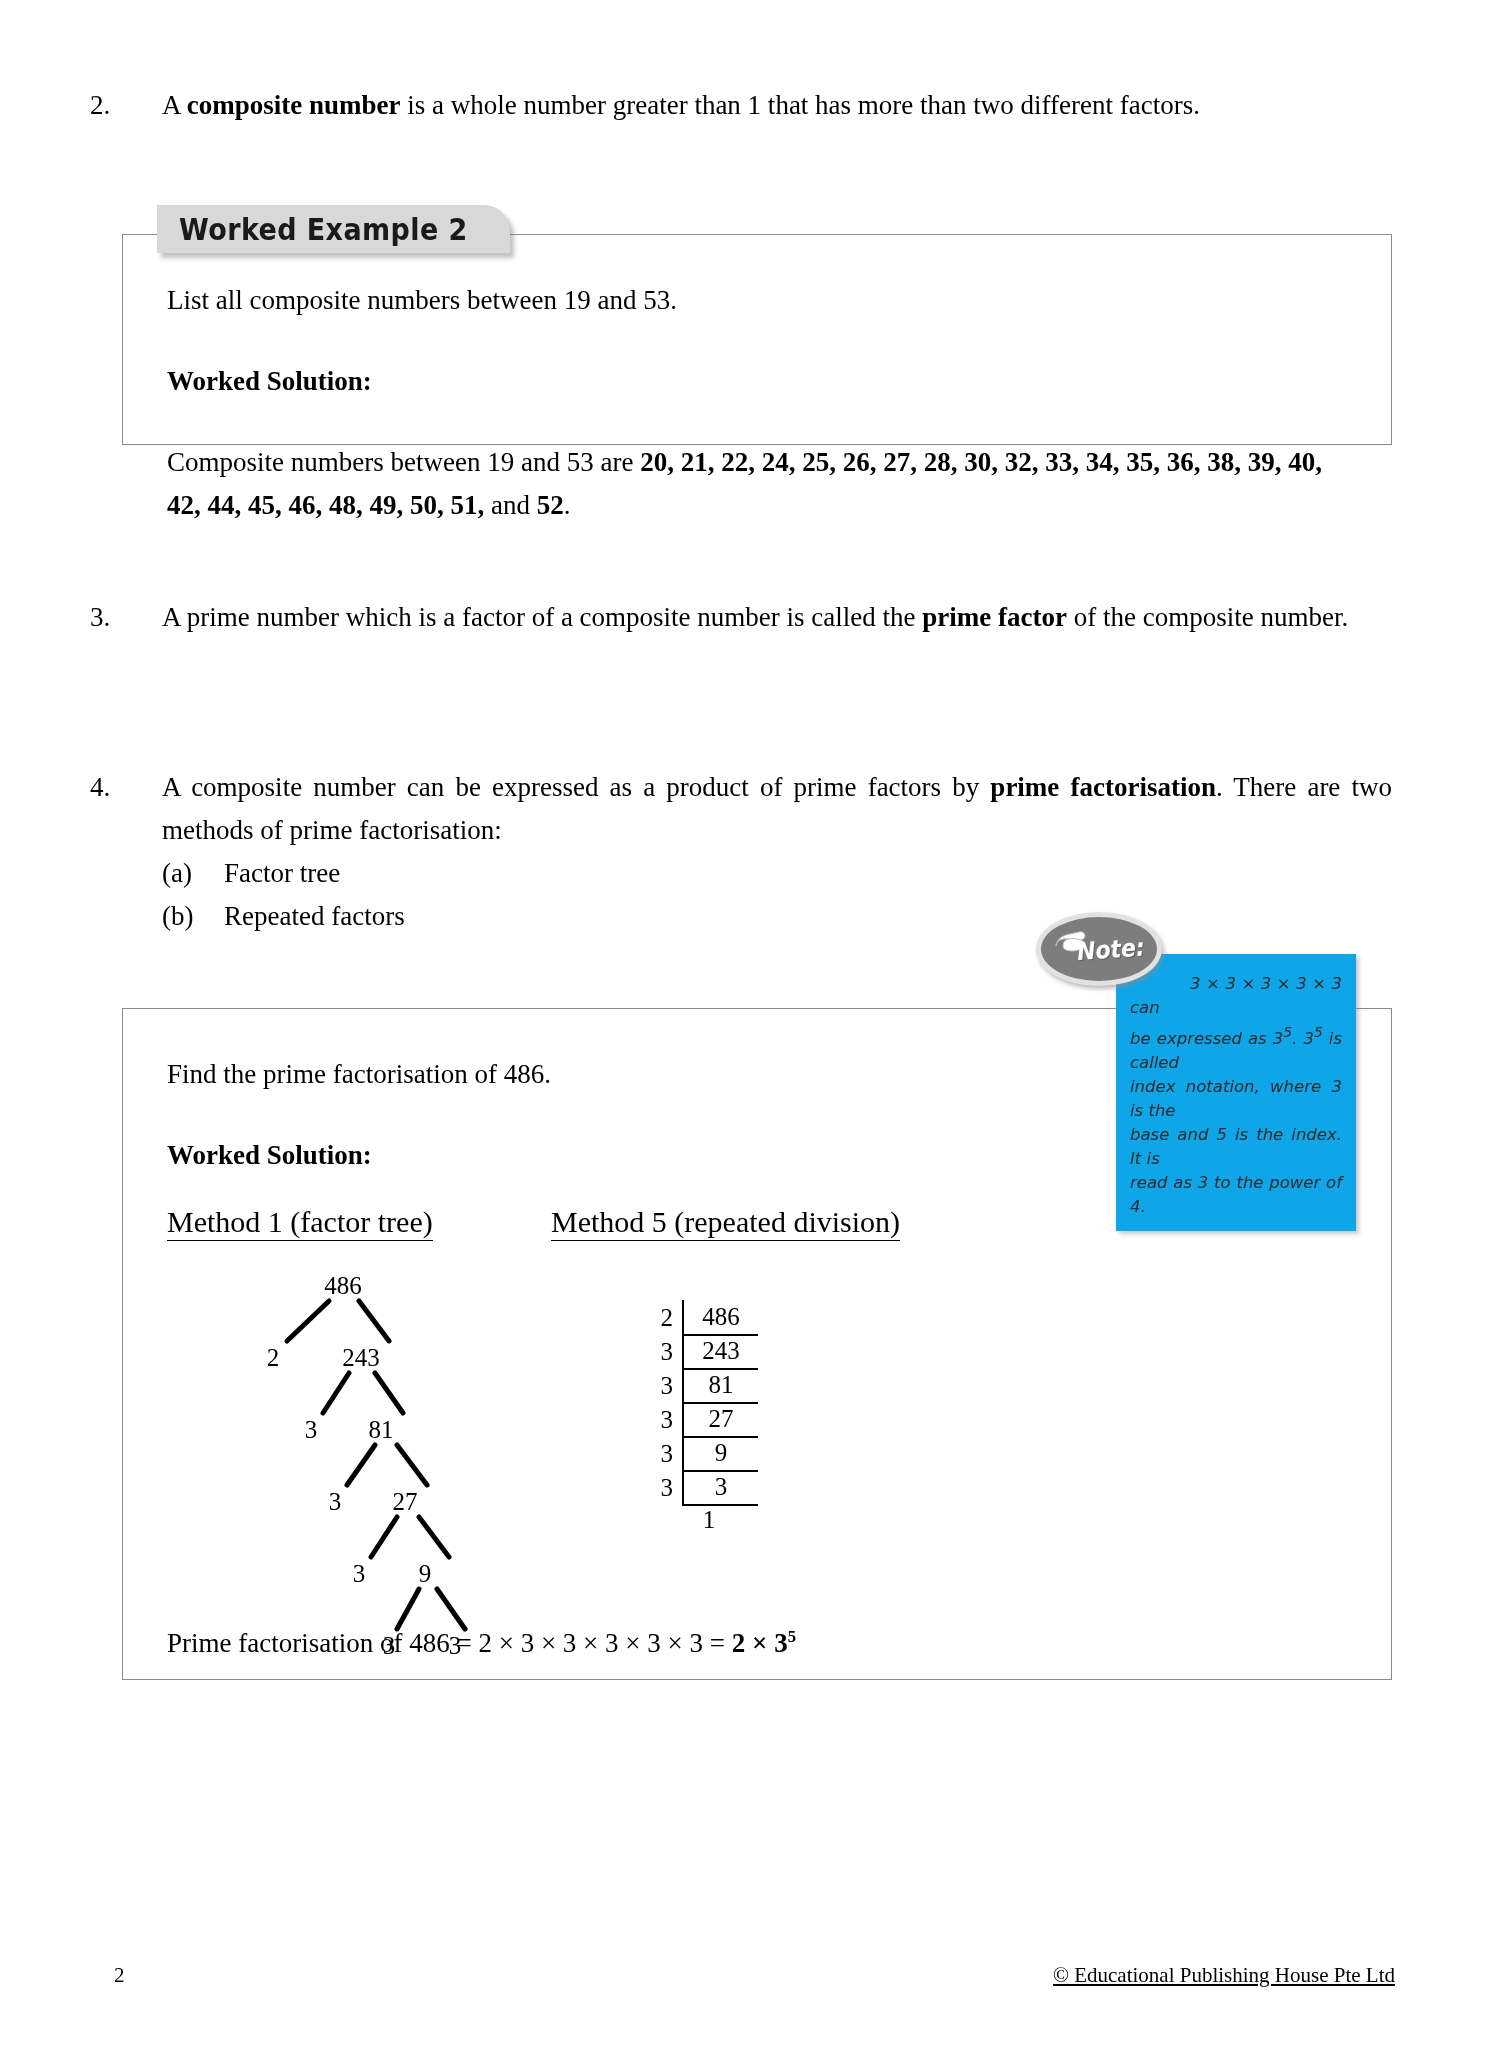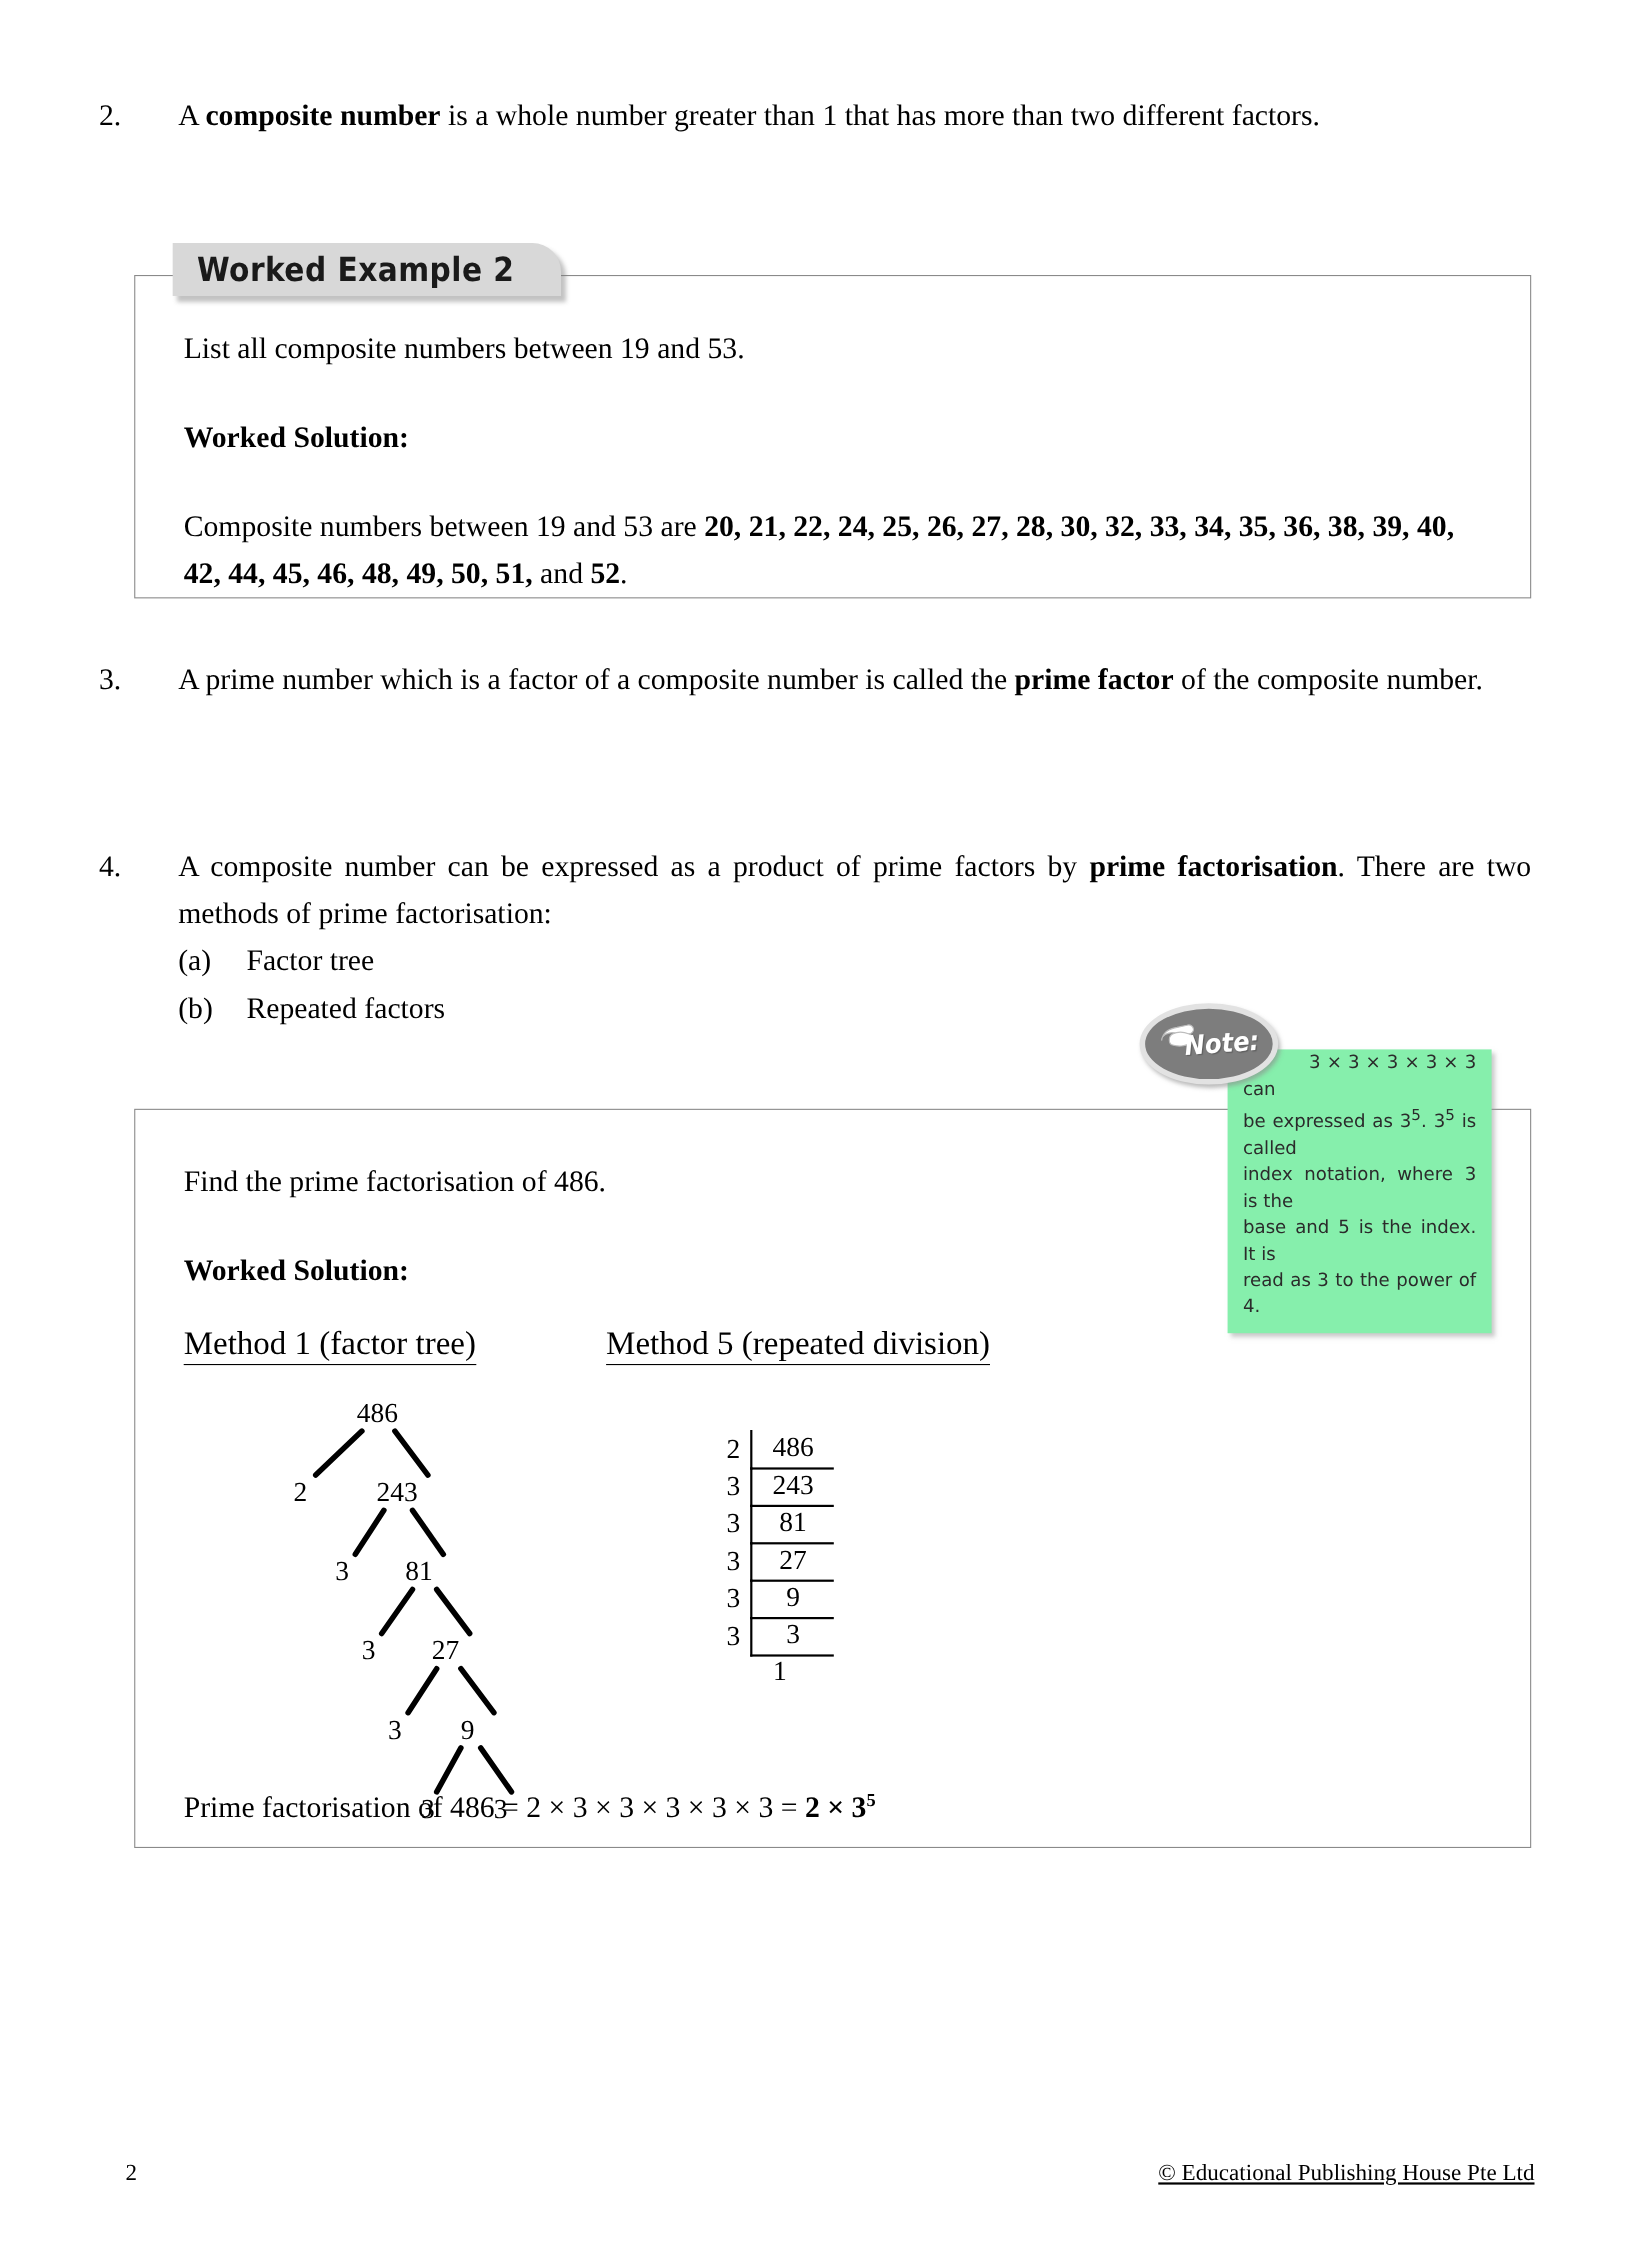--- a/index.html
+++ b/index.html
@@ -96,30 +96,31 @@
   
   .note-wrap {
     position: absolute;
     z-index: 8;
   }
   .note-body {
     position: absolute;
     left: 80px;
     top: 42px;
     width: 240px;
-    background: #86efac;
-    padding: 0 14px 12px 14px;
+    background: #0ea5e9;
+    padding: 18px 14px 12px 14px;
     box-sizing: border-box;
     font-family: "DejaVu Sans", "Liberation Sans", sans-serif;
     font-size: 16.5px;
     line-height: 24px;
     color: #2b2b2b;
     text-align: justify;
     text-justify: inter-word;
     box-shadow: 3px 3px 4px rgba(150,150,150,0.5);
+    font-style: italic;
   }
   .note-badge {
     position: absolute;
     left: 0;
     top: 0;
     width: 126px;
     height: 74px;
     border-radius: 50%;
     background: #7d7d7d;
     border: 5px solid #e2e2e2;
@@ -232,21 +233,21 @@
 
 <div class="page">
 
   <div class="item" style="left:90px; top:84px; width:1310px;">
     <div class="item-num">2.</div>
     <div class="item-body nojust">
       <span>A </span><b class="bold">composite number</b><span> is a whole number greater than 1 that has more than two different factors.</span>
     </div>
   </div>
 
-  <div class="we-box" style="left:122px; top:250px; width:1270px; height:294px;">
+  <div class="we-box" style="left:122px; top:234px; width:1270px; height:211px;">
     <div class="we-tab">
       <span class="we-tab-label">Worked Example 2</span>
     </div>
     <div class="we-inner">
       <p class="we-q">List all composite numbers between 19 and 53.</p>
       <p class="we-sol-head">Worked Solution:</p>
       <p class="we-ans">
         <span>Composite numbers between 19 and 53 are </span><b class="bold">20, 21, 22, 24, 25, 26, 27, 28, 30, 32, 33, 34, 35, 36, 38, 39, 40, 42, 44, 45, 46, 48, 49, 50, 51,</b><span> and </span><b class="bold">52</b><span>.</span>
       </p>
     </div>

